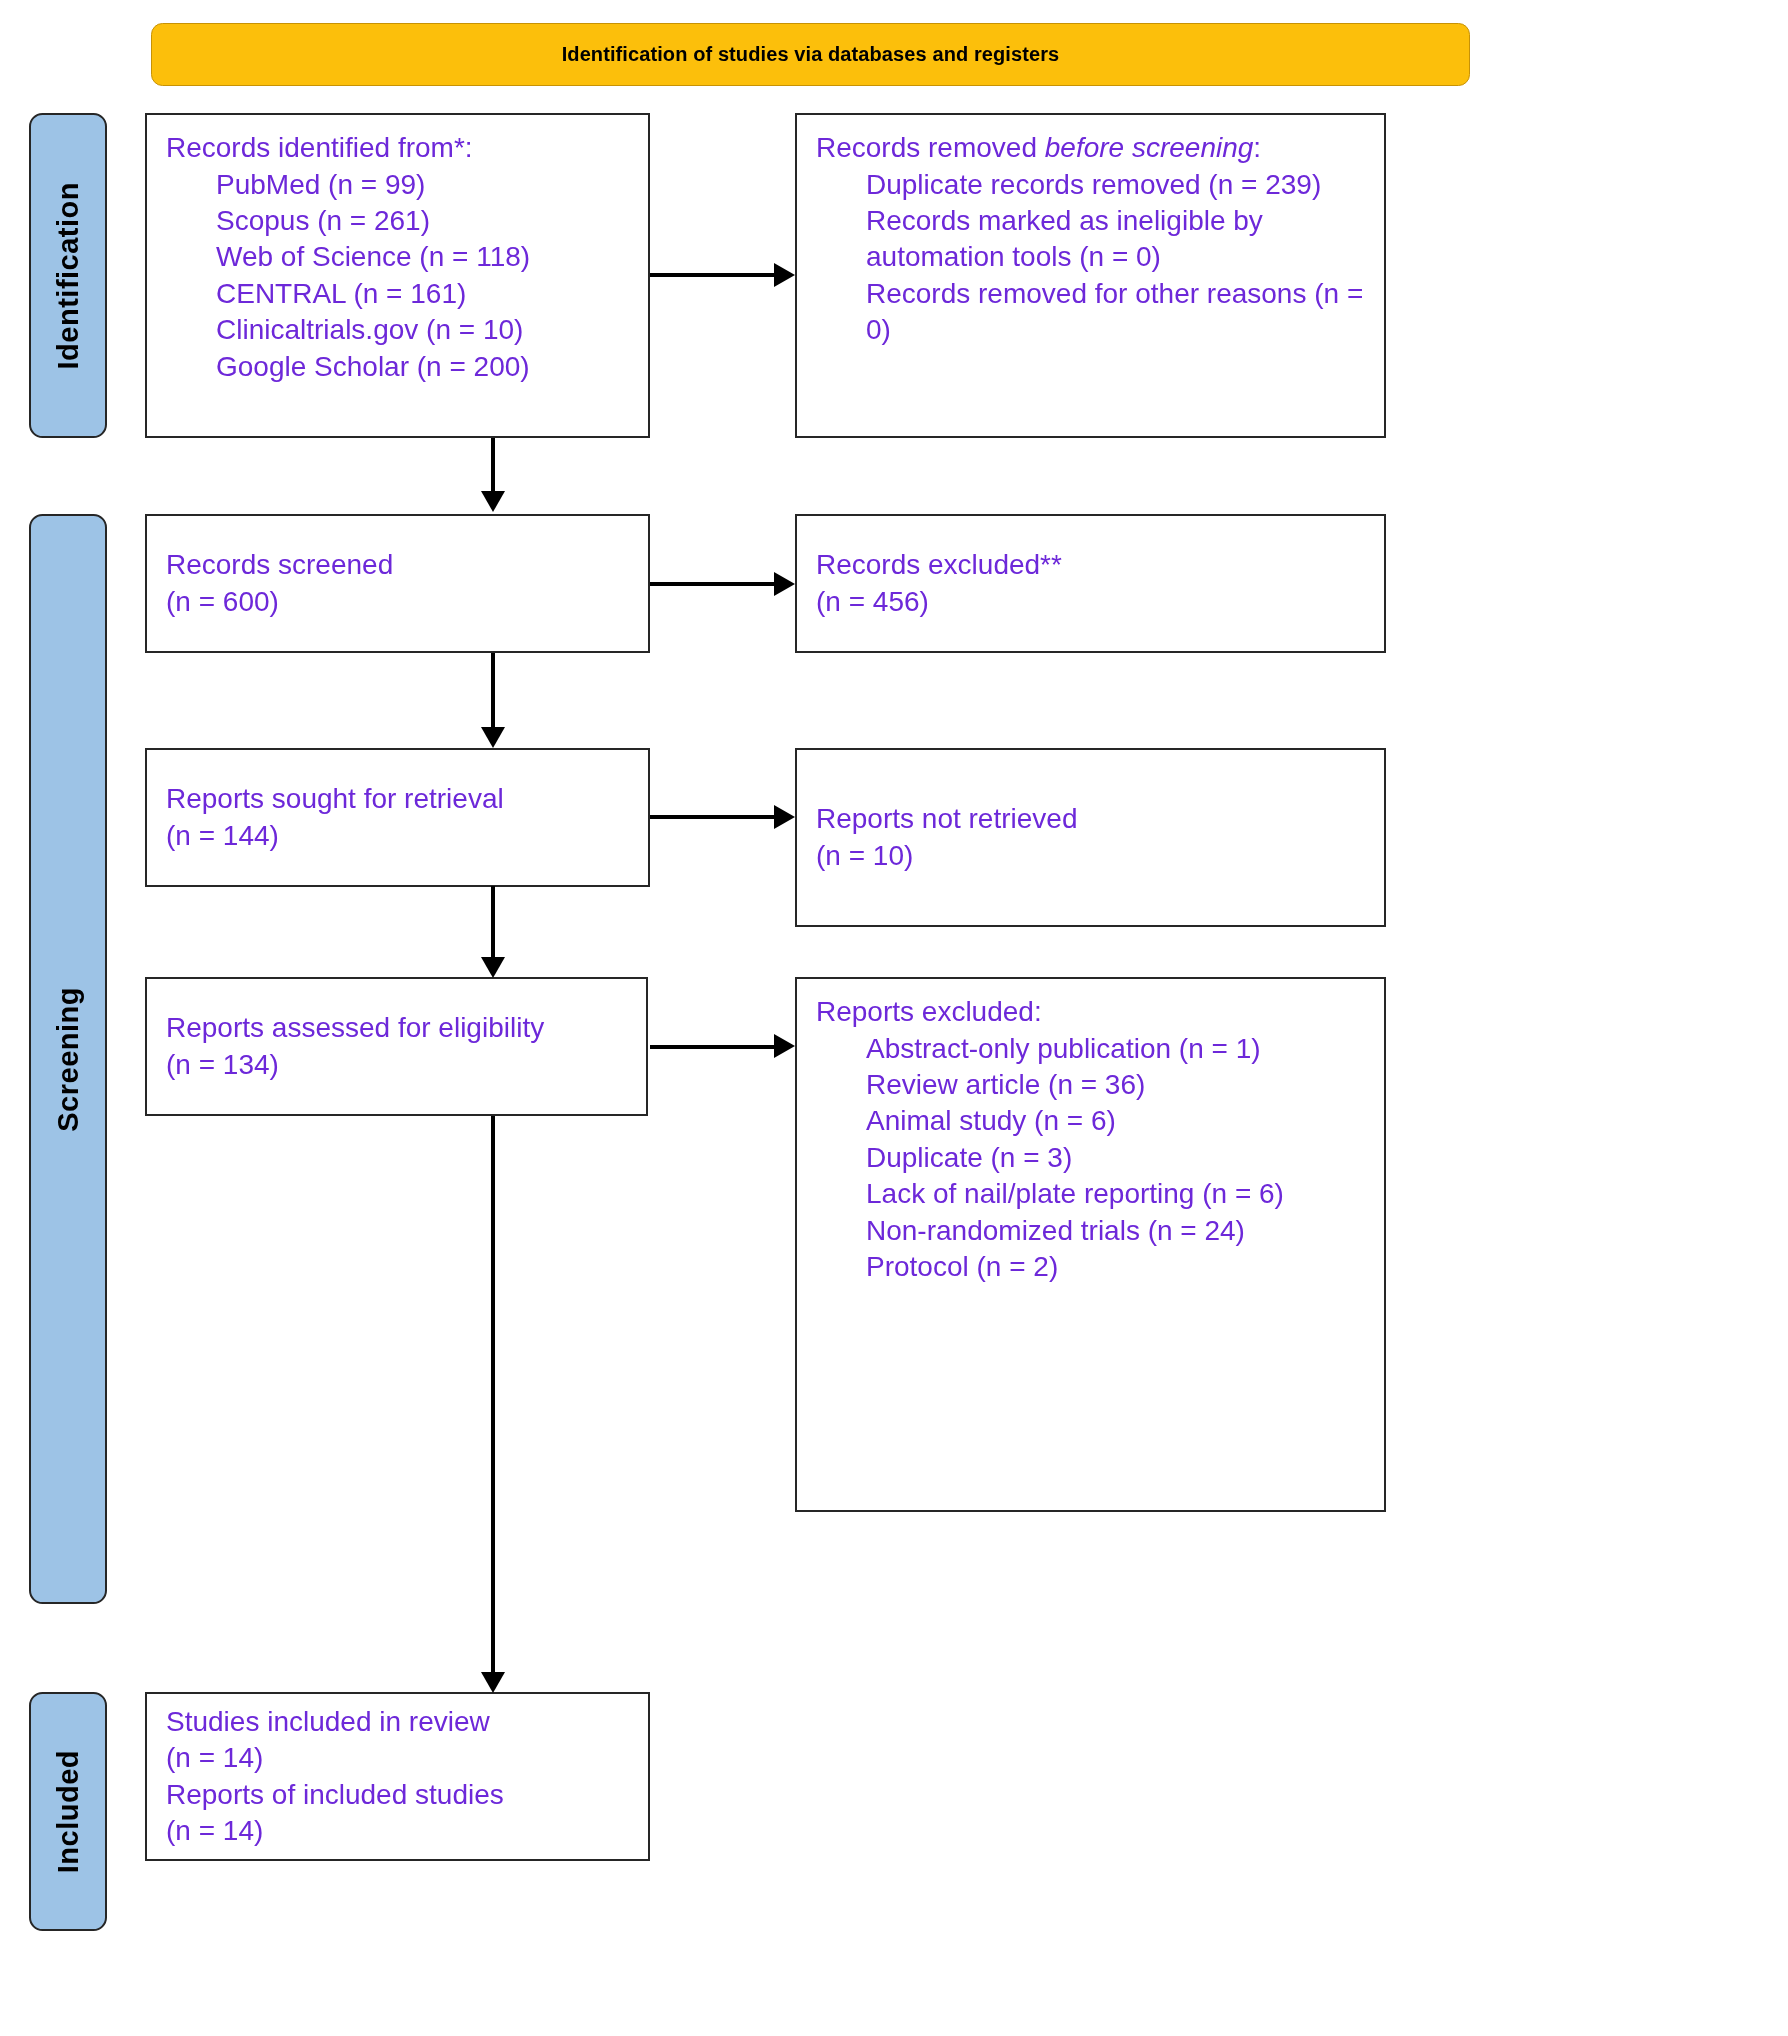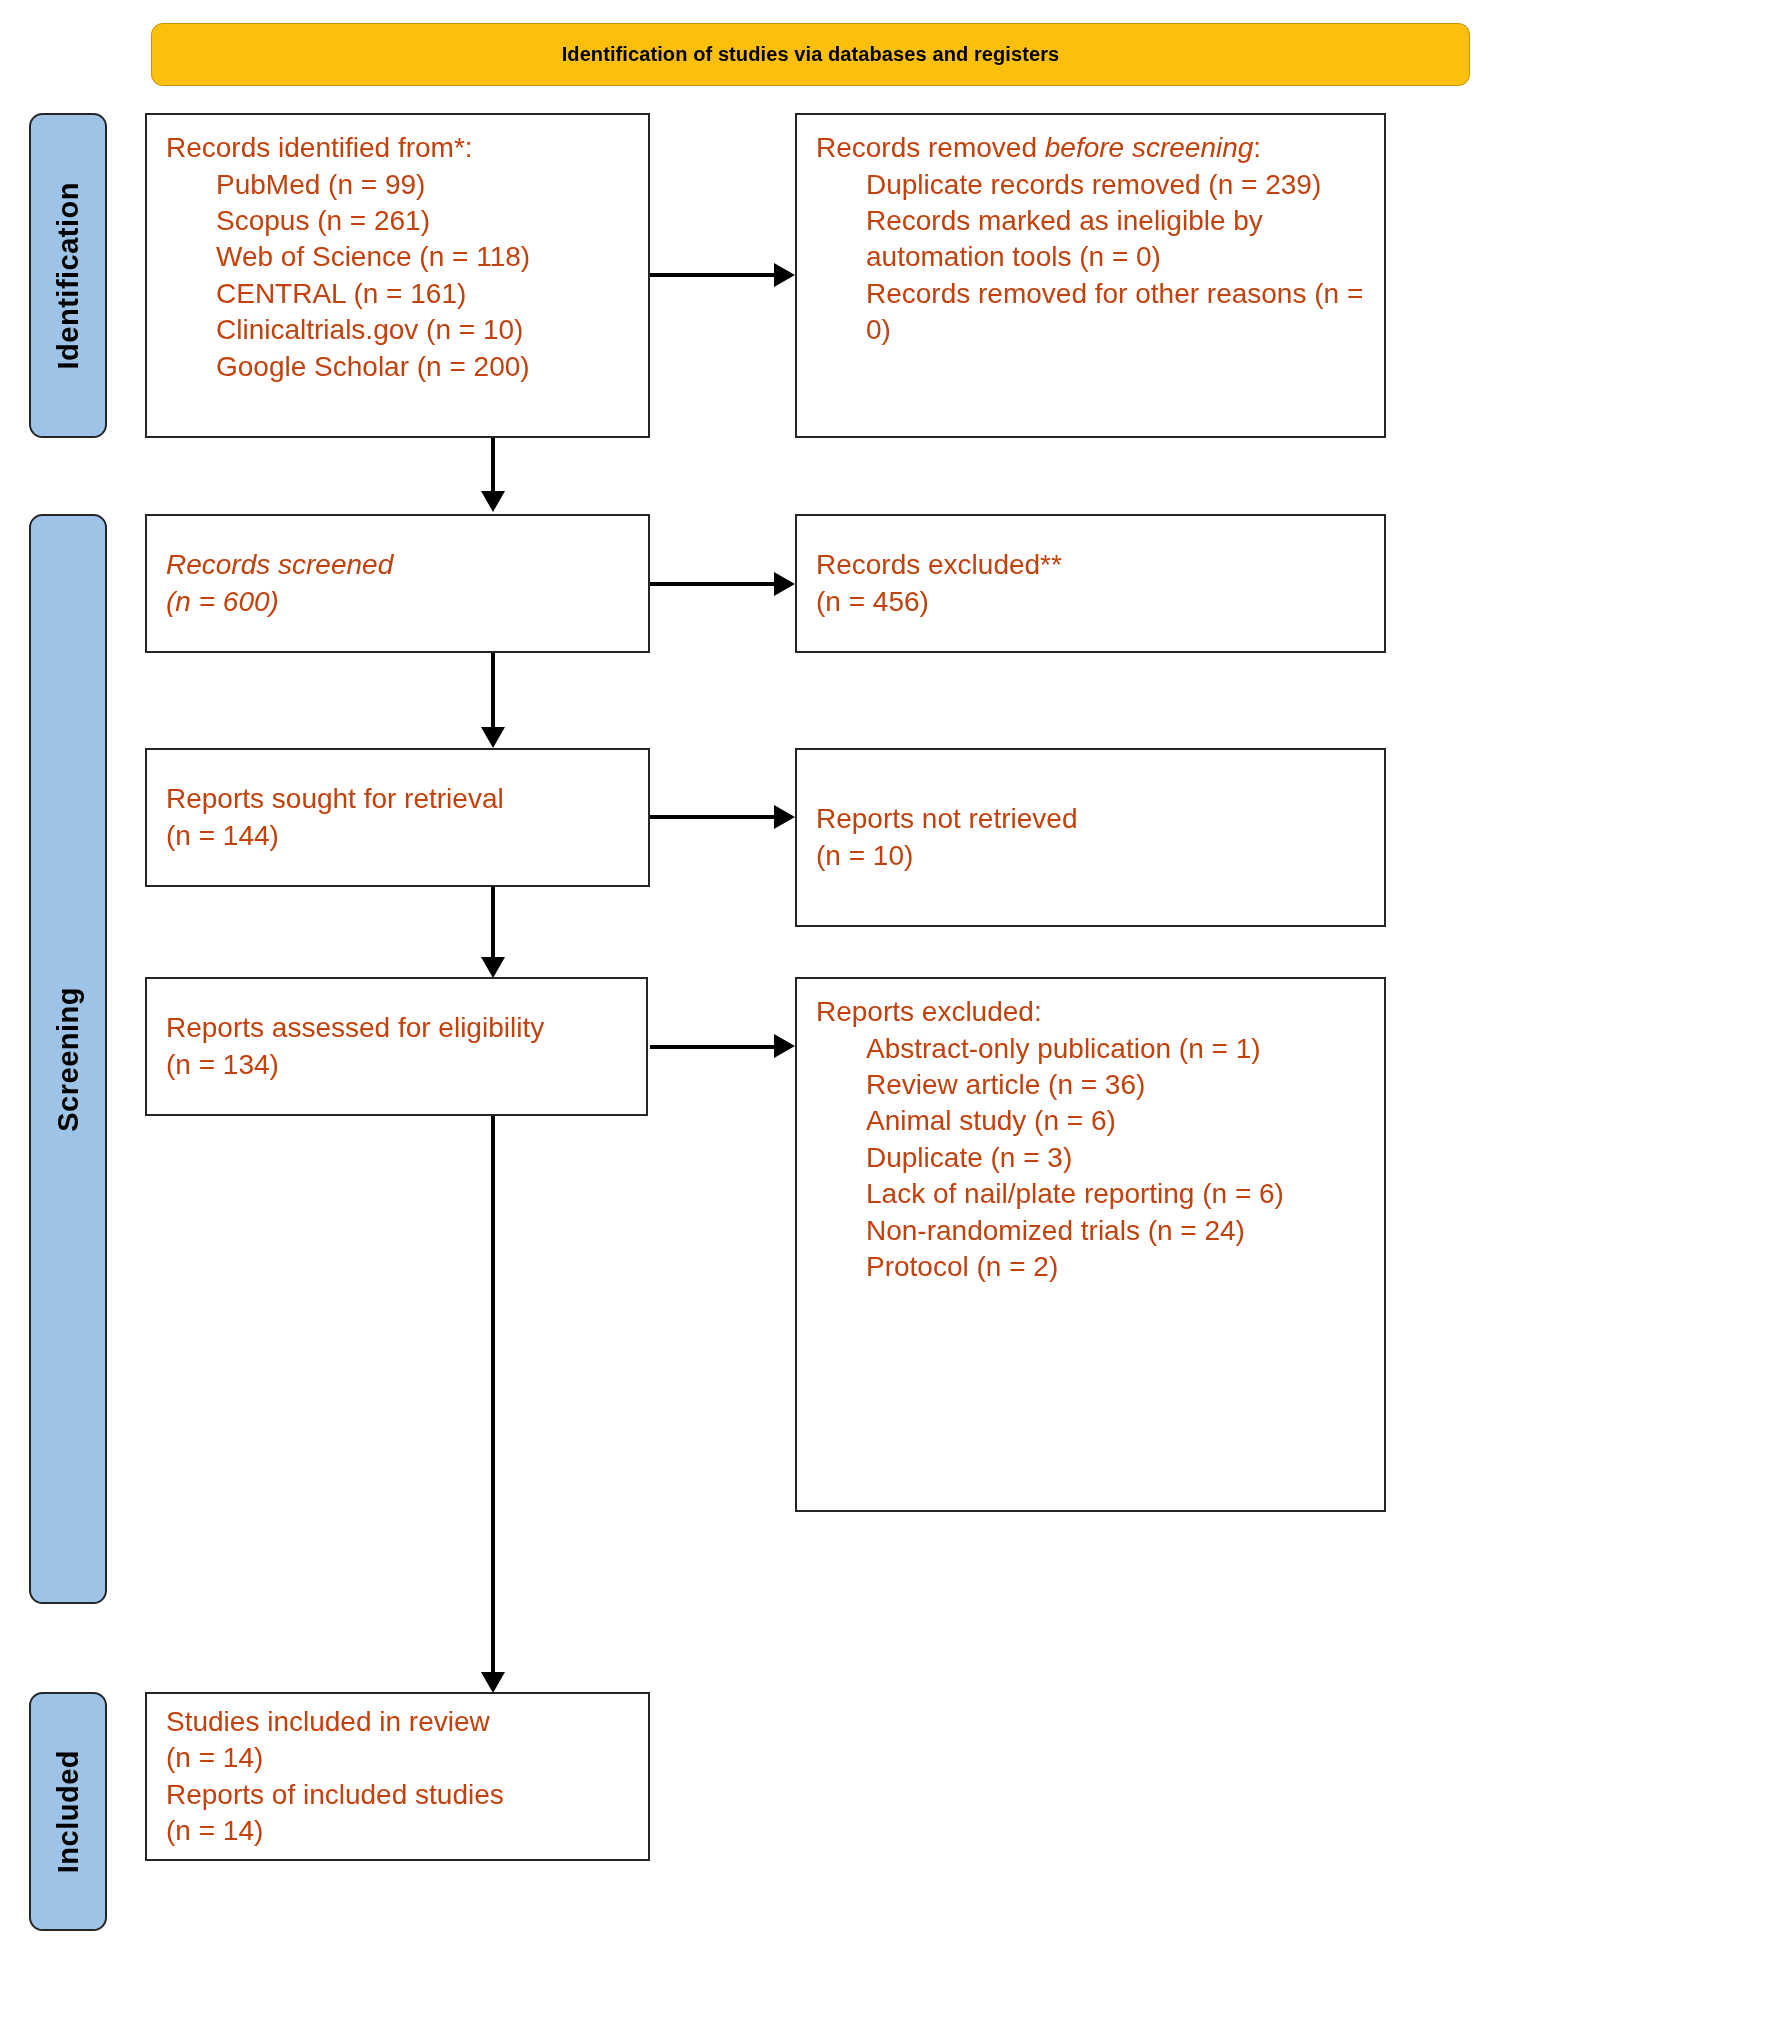--- a/index.html
+++ b/index.html
@@ -64,31 +64,31 @@
   #stage-included      { top: 1692px; height: 239px; }
 
   
   .box {
     position: absolute;
     background: #ffffff;
     border: 2.9px solid #262626;
     padding: 15.3px 19px;
     font-size: 28px;
     line-height: 1.30;
-    color: #c2410c;
+    color: #6d28d9;
     overflow: hidden;
   }
   .box .ln { white-space: pre-wrap; }
   .box .indent { padding-left: 50px; text-indent: 0; }
   .box .hang { padding-left: 50px; text-indent: 0px; }
   .ital { font-style: italic; margin-top: 8px; }
 
   
   #box-identified     { left: 145px; top: 113px;  width: 505px; height: 325px; }
-  #box-screened       { left: 145px; top: 514px;  width: 505px; height: 139px; font-style: italic; }
+  #box-screened       { left: 145px; top: 514px;  width: 505px; height: 139px; }
   #box-sought         { left: 145px; top: 748px;  width: 505px; height: 139px; }
   #box-assessed       { left: 145px; top: 977px; width: 503px; height: 139px; }
   #box-included       { left: 145px; top: 1692px; width: 505px; height: 169px; }
 
   
   #box-removed        { left: 795px; top: 113px;  width: 591px; height: 325px; }
   #box-excluded-rec   { left: 795px; top: 514px;  width: 591px; height: 139px; }
   #box-notretrieved   { left: 795px; top: 748px;  width: 591px; height: 179px; }
   #box-excluded-rep   { left: 795px; top: 977px; width: 591px; height: 535px; }
 

